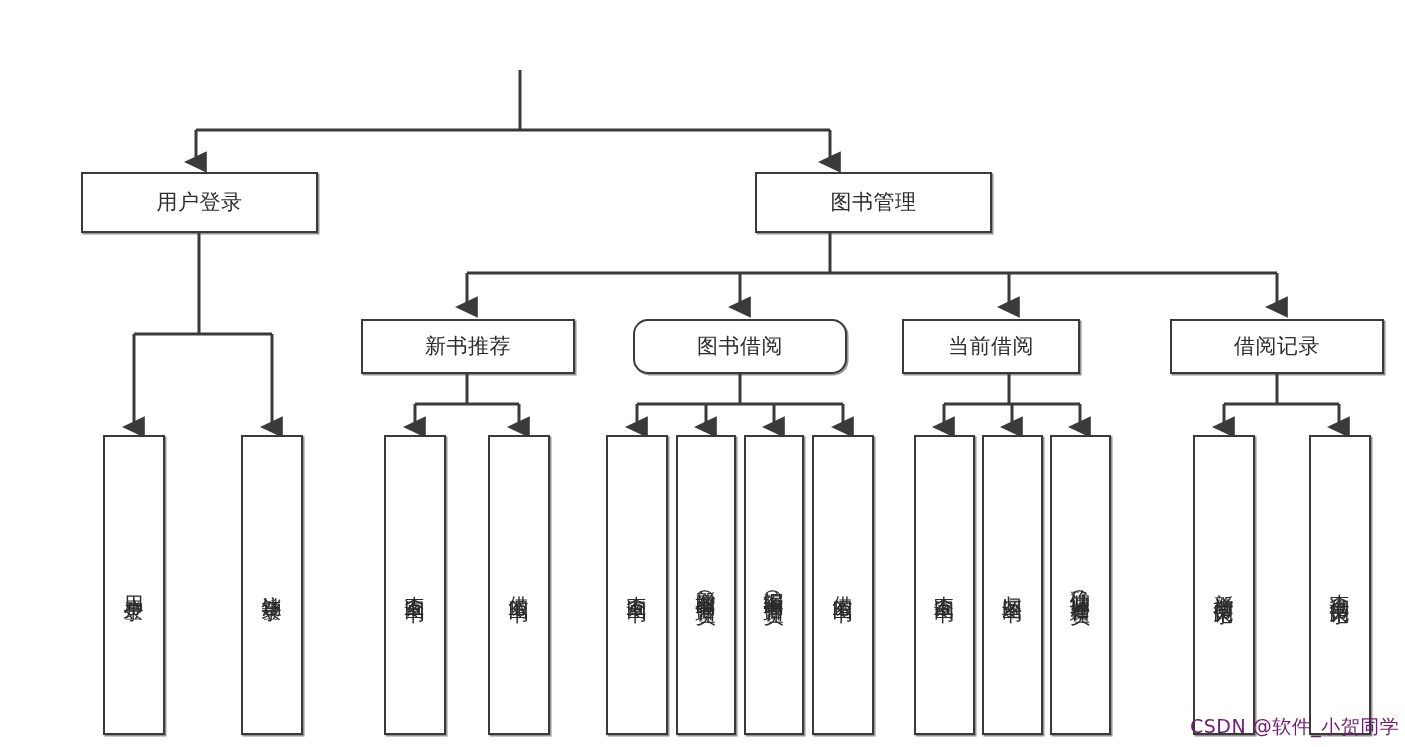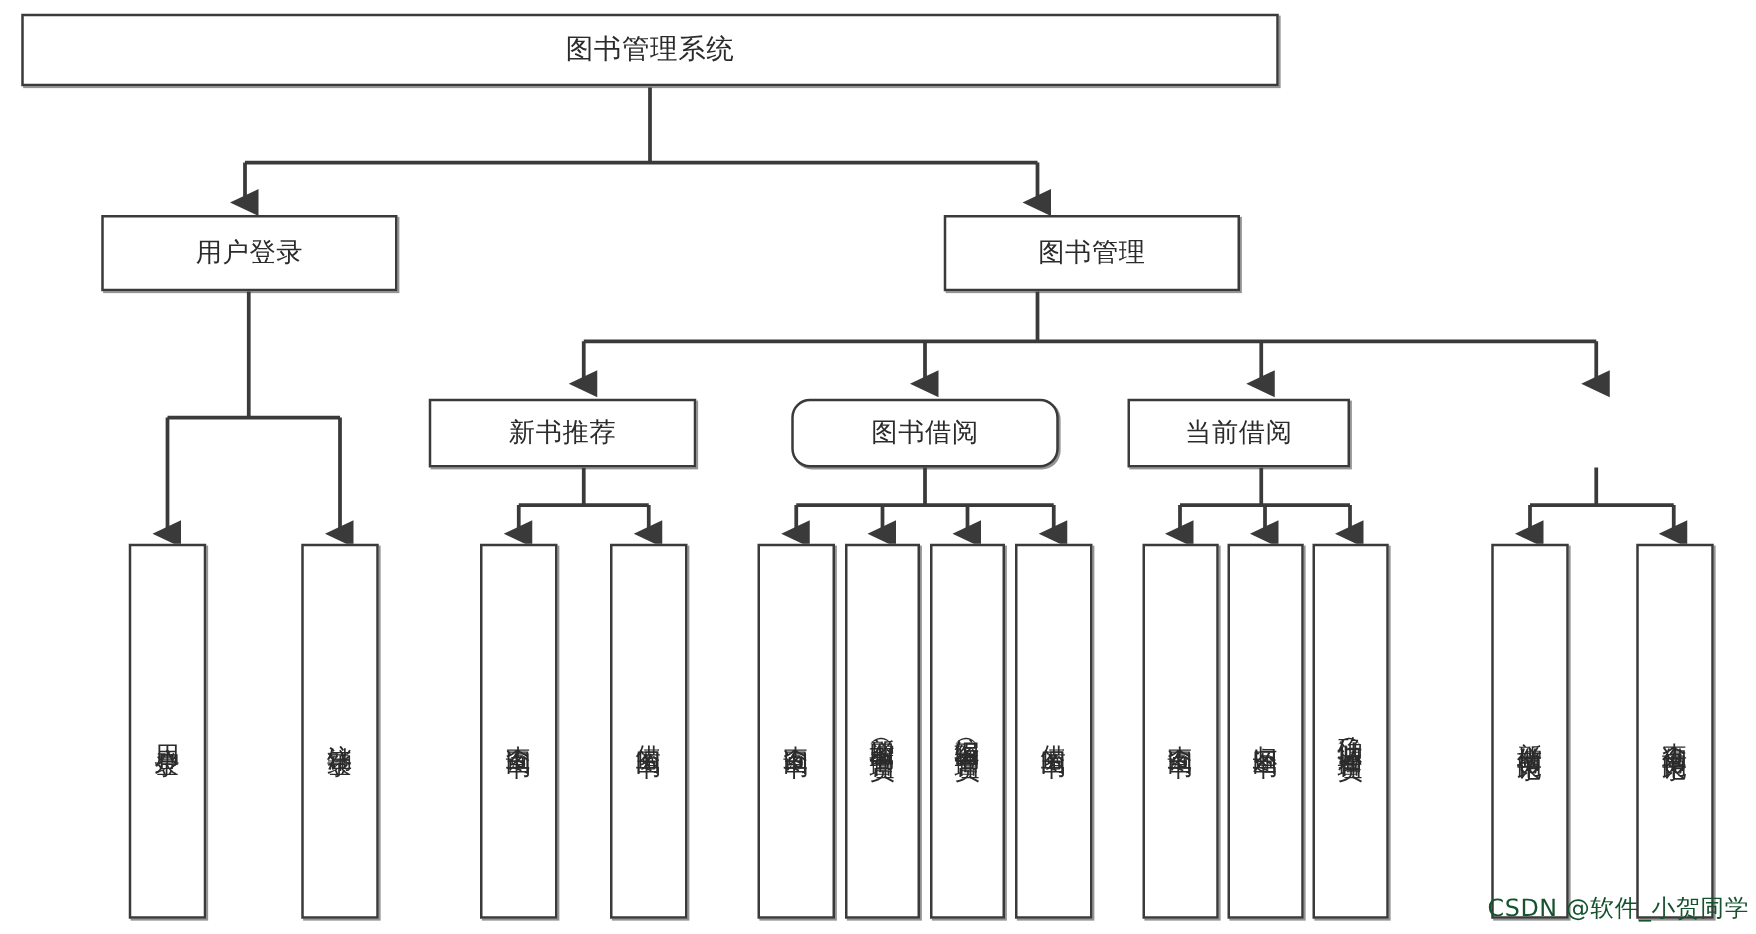--- a/index.html
+++ b/index.html
@@ -61,21 +61,21 @@
     text-orientation: upright;
     font-size: 20px;
     line-height: 1.0;
     letter-spacing: 2.5px;
     white-space: nowrap;
     max-height: 280px;
   }
   .watermark {
     position: absolute;
     font-size: 19px;
-    color: #14532d;
+    color: #701a75;
     white-space: nowrap;
     letter-spacing: 0.5px;
     user-select: none;
   }
 </style>
 </head>
 <body>
 
 <div id="diagram-root">
 
@@ -122,40 +122,40 @@
       <path d="M1012,404 L1012,427" marker-end="url(#arrow)"></path>
       <path d="M1080,404 L1080,427" marker-end="url(#arrow)"></path>
 
       <path d="M1277,374 L1277,404"></path>
       <path d="M1224,404 L1339,404"></path>
       <path d="M1224,404 L1224,427" marker-end="url(#arrow)"></path>
       <path d="M1339,404 L1339,427" marker-end="url(#arrow)"></path>
     </g>
   </svg>
 
-  <div class="node horiz root" style="left:17px; top:11px; width:1006px; height:58px;">
-    <span class="label">图书管理系统</span>
-  </div>
 
   <div class="node horiz" style="left:81px; top:172px; width:237px; height:61px;">
     <span class="label">用户登录</span>
   </div>
   <div class="node horiz" style="left:711px; top:172px; width:237px; height:61px;margin-left:44px;">
     <span class="label">图书管理</span>
   </div>
 
-  <div class="node horiz" style="left:343px; top:319px; width:214px; height:55px;">
+  <div class="node horiz" style="left:361px; top:319px; width:214px; height:55px;">
     <span class="label">新书推荐</span>
   </div>
   <div class="node horiz" style="left:633px; top:319px; width:214px; height:55px;border-radius:15px;">
     <span class="label">图书借阅</span>
   </div>
   <div class="node horiz" style="left:902px; top:319px; width:178px; height:55px;">
     <span class="label">当前借阅</span>
   </div>
+  <div class="node horiz" style="left:1170px; top:319px; width:214px; height:55px;">
+    <span class="label">借阅记录</span>
+  </div>
 
   <div class="node vert" style="left:103px; top:435px; width:62px; height:300px;">
     <span class="label">用户登录</span>
   </div>
   <div class="node vert" style="left:241px; top:435px; width:62px; height:300px;">
     <span class="label">注销登录</span>
   </div>
 
   <div class="node vert" style="left:384px; top:435px; width:62px; height:300px;">
     <span class="label">查询图书</span>

